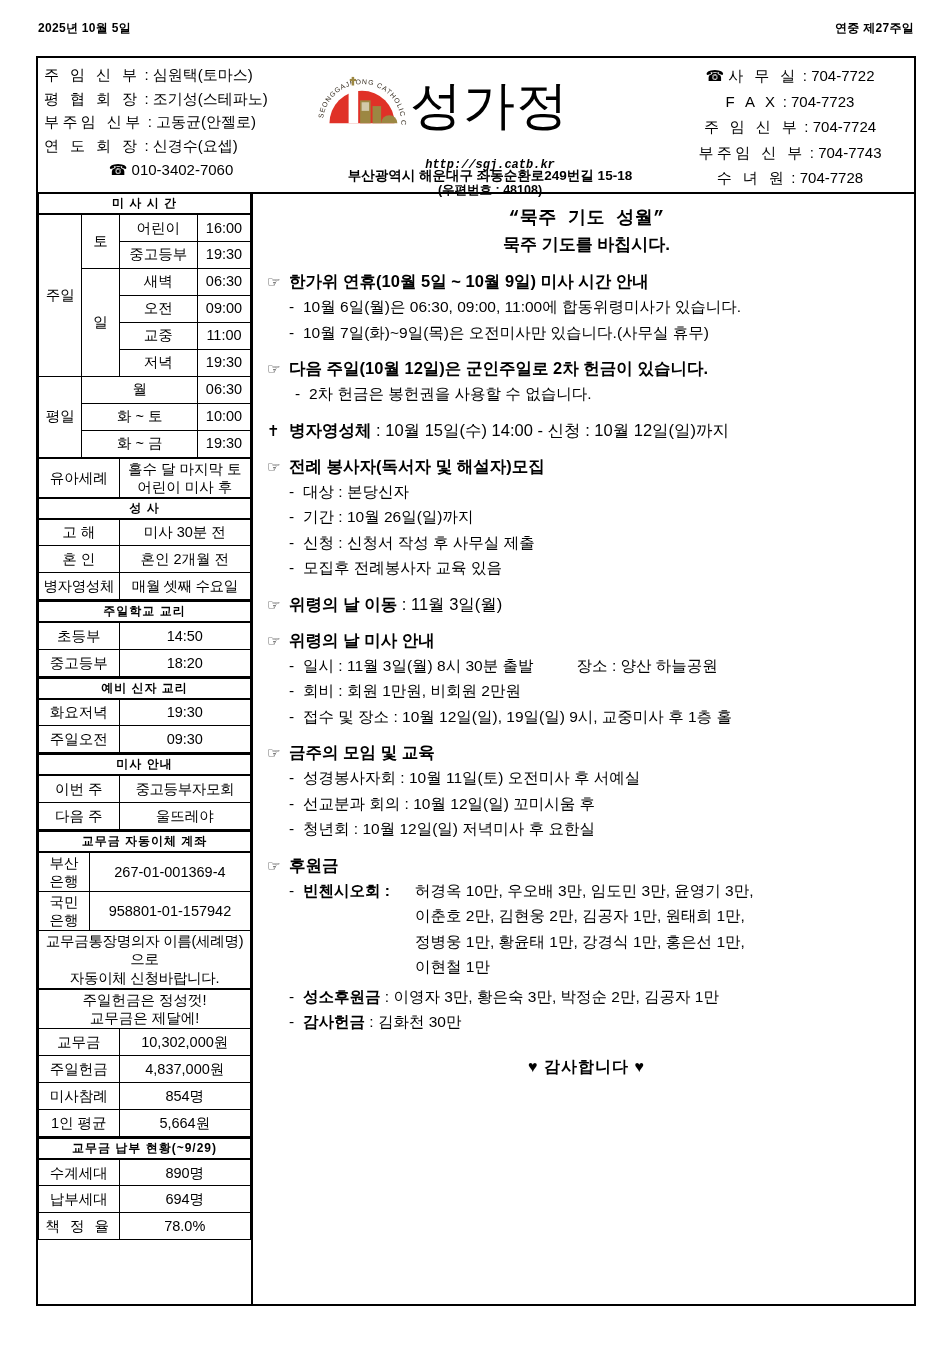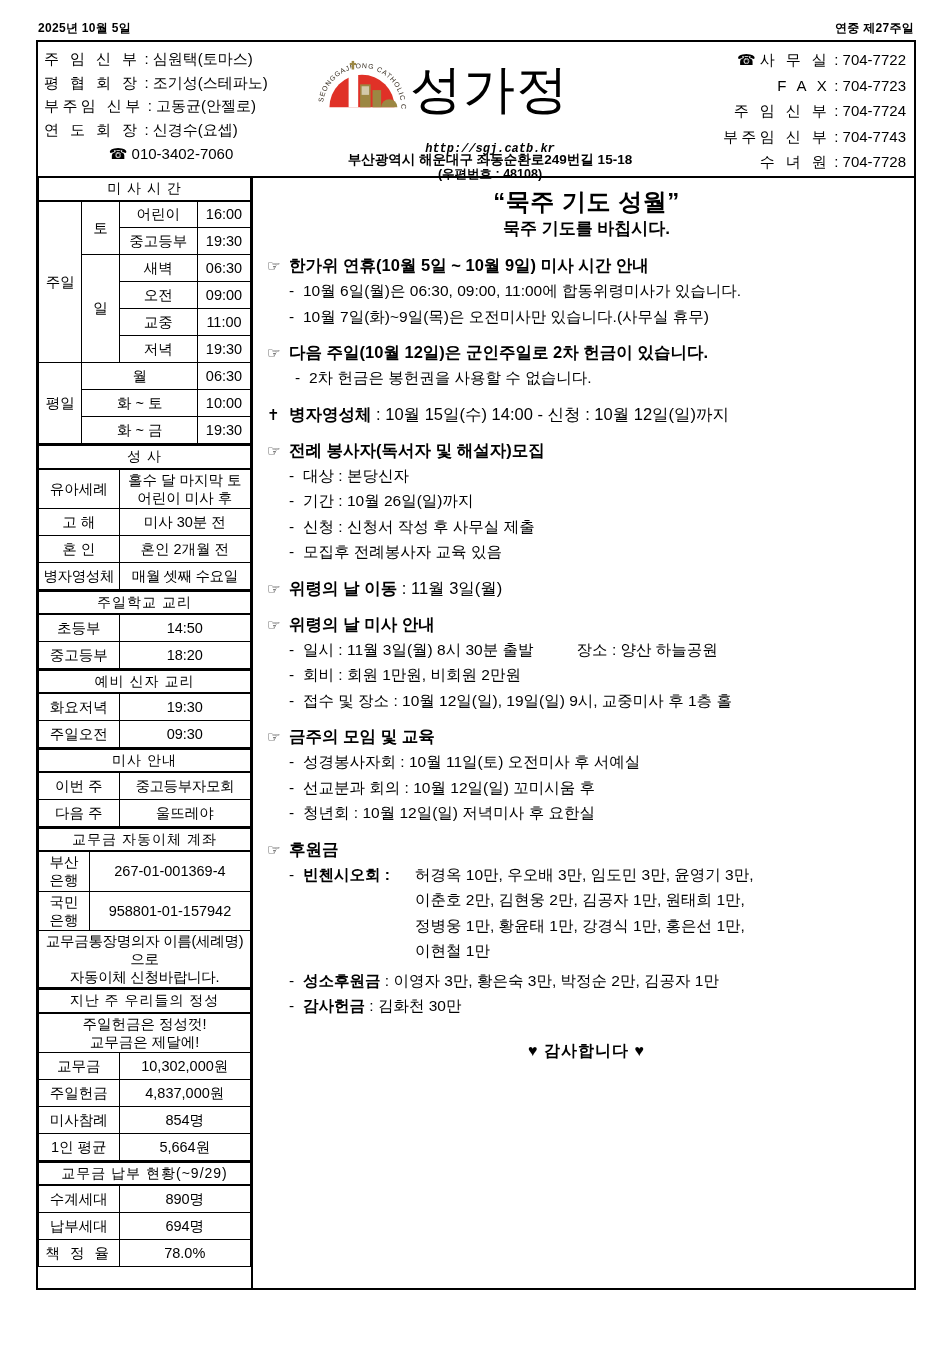--- a/index.html
+++ b/index.html
@@ -33,20 +33,21 @@
     letter-spacing: 0.3px;
     padding: 0 2px 3px 2px;
   }
 
   
   .masthead {
     border: 2.5px solid #000;
     display: flex;
     height: 138px;
     box-sizing: border-box;
+    margin-top: 16px;
   }
   .mast-left {
     width: 268px;
     border-right: 0px solid #000;
     padding: 5px 0 0 6px;
     box-sizing: border-box;
   }
   .mast-left .row {
     font-size: 15px;
     line-height: 23.5px;
@@ -107,21 +108,21 @@
     top: 124px;
     left: 0; right: 0;
     font-size: 12.5px;
     font-weight: bold;
   }
 
   .mast-right {
     width: 240px;
     padding: 5px 8px 2px 0;
     box-sizing: border-box;
-    text-align: right;
+    text-align: center;
   }
   .mast-right .row {
     font-size: 15px;
     line-height: 25.5px;
     white-space: nowrap;
   }
 
   
   .body-wrap {
     border: 2.5px solid #000;
@@ -150,22 +151,22 @@
   table.tbl td, table.tbl th {
     border: 1px solid #000;
     text-align: center;
     vertical-align: middle;
     font-size: 14.5px;
     font-weight: normal;
     padding: 1px 2px;
     line-height: 1.25;
   }
   table.tbl td.sect {
-    font-weight: normal;
-    font-size: 14px;
+    font-weight: bold;
+    font-size: 12px;
     letter-spacing: 1px;
     padding: 2px 0;
     border-top: 2.5px solid #000;
     border-bottom: 2.5px solid #000;
   }
   td.lbl-sp2 { letter-spacing: 3px; }
   td.num { text-align: right; padding-right: 6px; }
   td.small { font-size: 12px; line-height: 1.2; }
   td.twoline { font-size: 13.5px; line-height: 1.15; }
   td.tight { font-size: 13px; letter-spacing: -0.4px; }
@@ -180,24 +181,25 @@
   .bold-note {
     font-weight: bold;
     font-size: 15px;
     line-height: 1.3;
     padding: 2px 0;
   }
 
   
   .m-title {
     text-align: center;
-    font-size: 24px;
+    font-size: 18px;
     font-weight: bold;
     line-height: 28px;
     letter-spacing: 0.5px;
+    font-family: Liberation Mono, monospace;
   }
   .m-sub {
     text-align: center;
     font-size: 17px;
     font-weight: bold;
     line-height: 26px;
     margin-bottom: 10px;
   }
   .item {
     margin-top: 11px;
@@ -370,27 +372,27 @@
       </tbody>
         </table>
 
       <table class="tbl">
         <colgroup>
             <col style="width:38%">
             <col style="width:62%">
           </colgroup>
         <tbody>
             <tr>
-              <td class="sect" colspan="2">성               사</td>
-            </tr>
-        <tr>
           <td>유아세례</td>
           <td class="twoline" style="white-space:pre-line">홀수 달 마지막 토
 어린이 미사 후</td>
         </tr>
+        <tr>
+              <td class="sect" colspan="2">성               사</td>
+            </tr>
         <tr class="r">
           <td>고    해</td>
           <td>미사 30분 전</td>
         </tr>
         <tr class="r">
           <td>혼    인</td>
           <td>혼인 2개월 전</td>
         </tr>
         <tr class="r">
           <td class="tight">병자영성체</td>
@@ -484,23 +486,20 @@
         </tr>
       </tbody>
         </table>
 
       <table class="tbl">
         <colgroup>
             <col style="width:38%">
             <col style="width:62%">
           </colgroup>
         <tbody>
-            <tr>
-              <td class="sect" colspan="2">지난 주 우리들의 정성</td>
-            </tr>
         <tr>
               <td class="bold-note" colspan="2" style="white-space:pre-line">주일헌금은 정성껏!
 교무금은 제달에!</td>
             </tr>
         <tr class="r">
           <td>교무금</td>
           <td class="num">10,302,000원</td>
         </tr>
         <tr class="r">
           <td>주일헌금</td>

